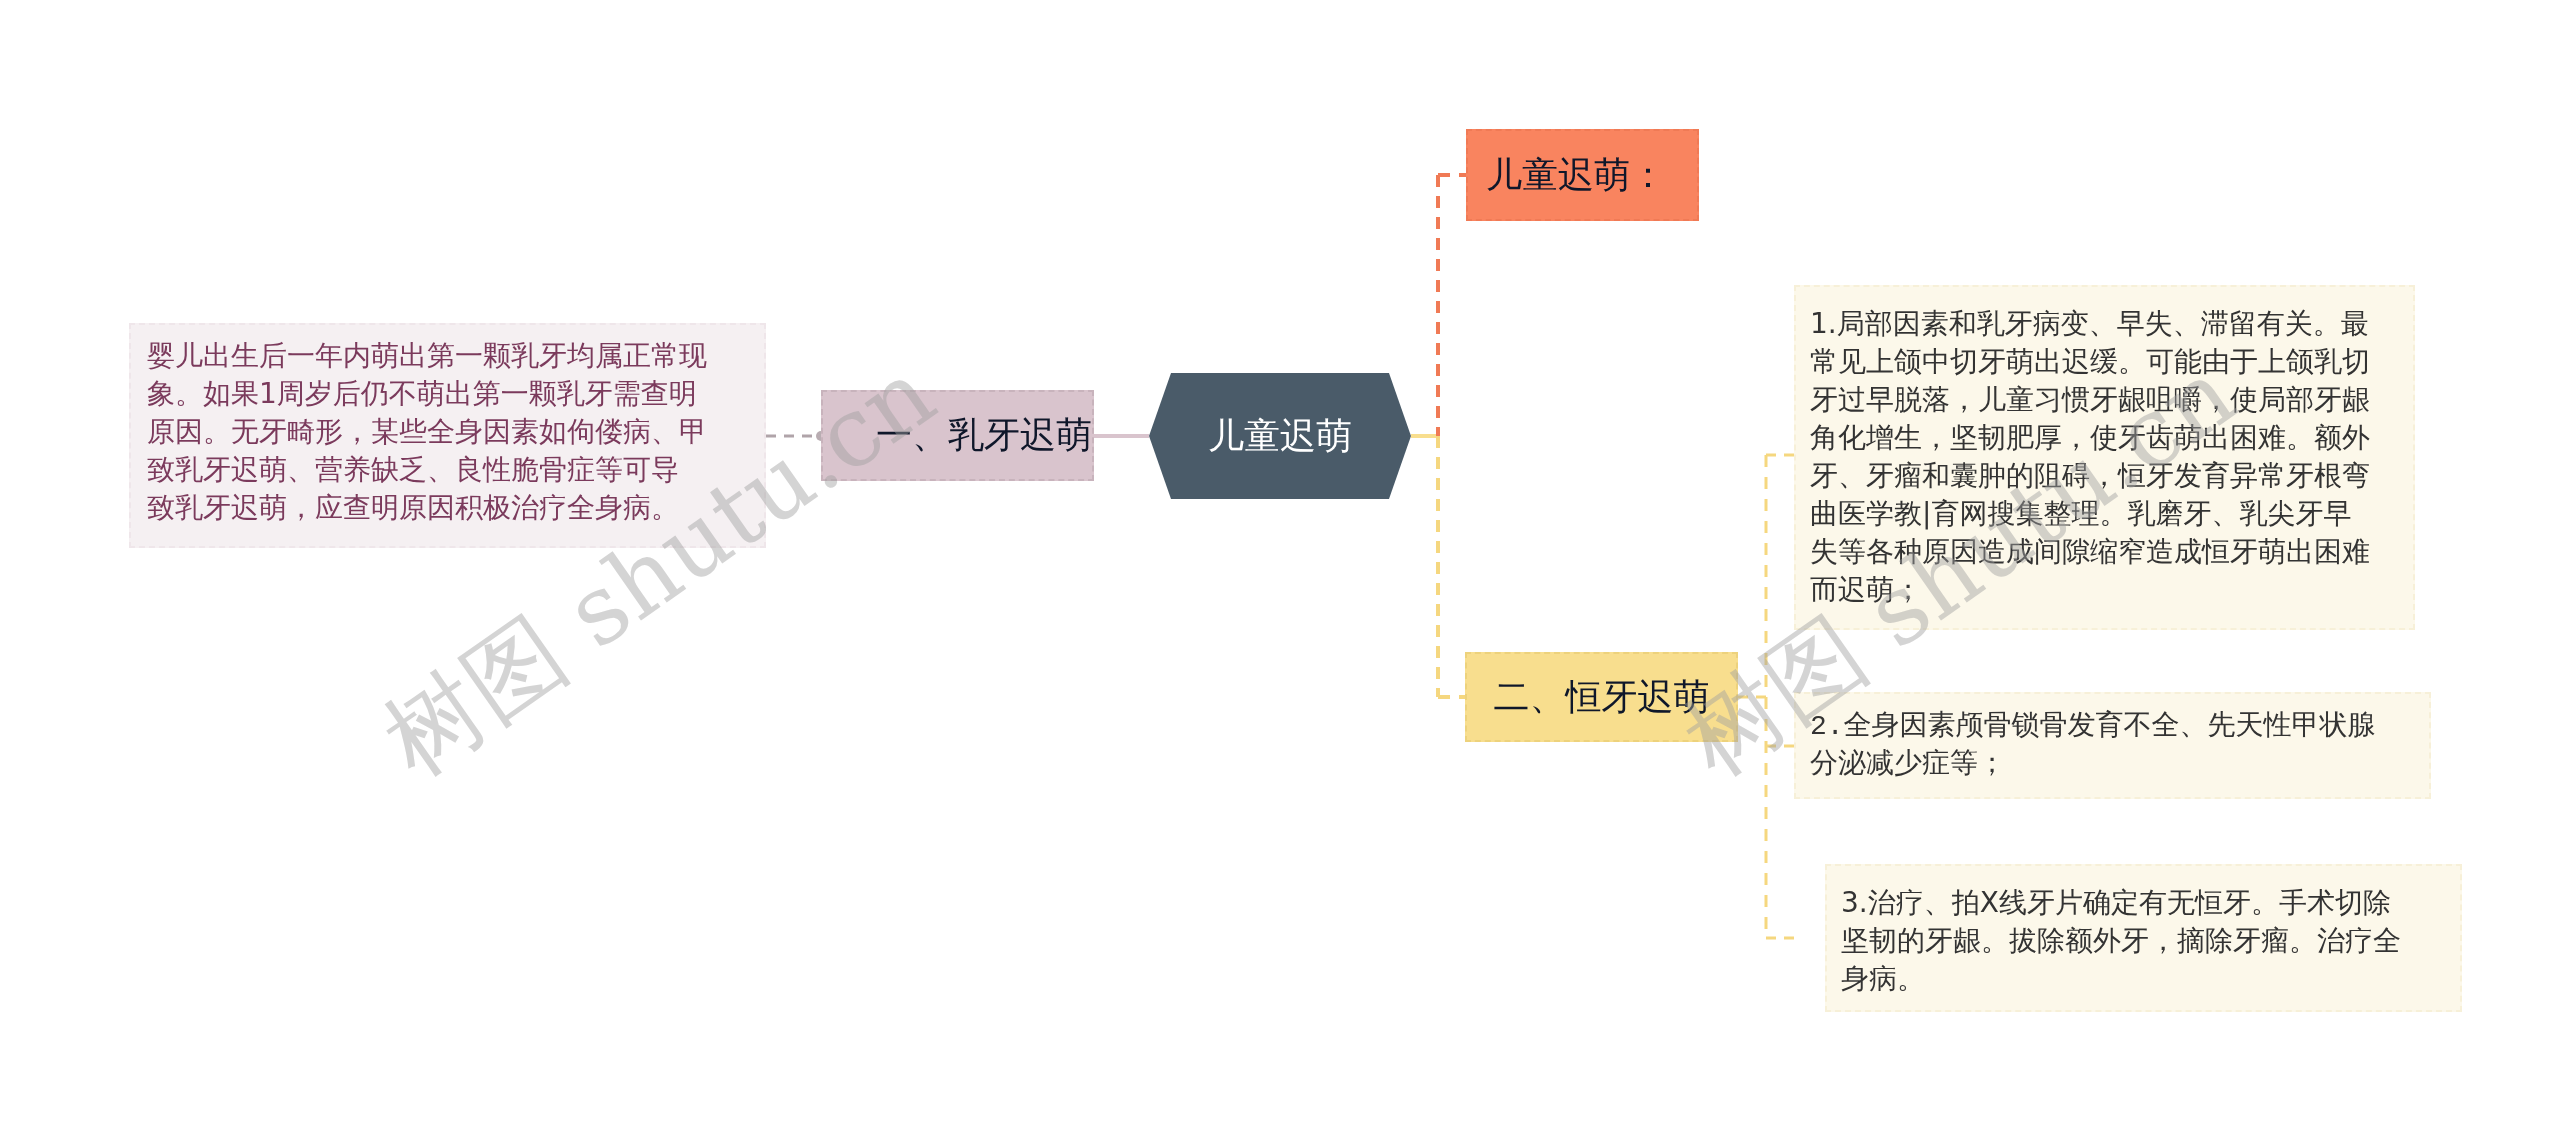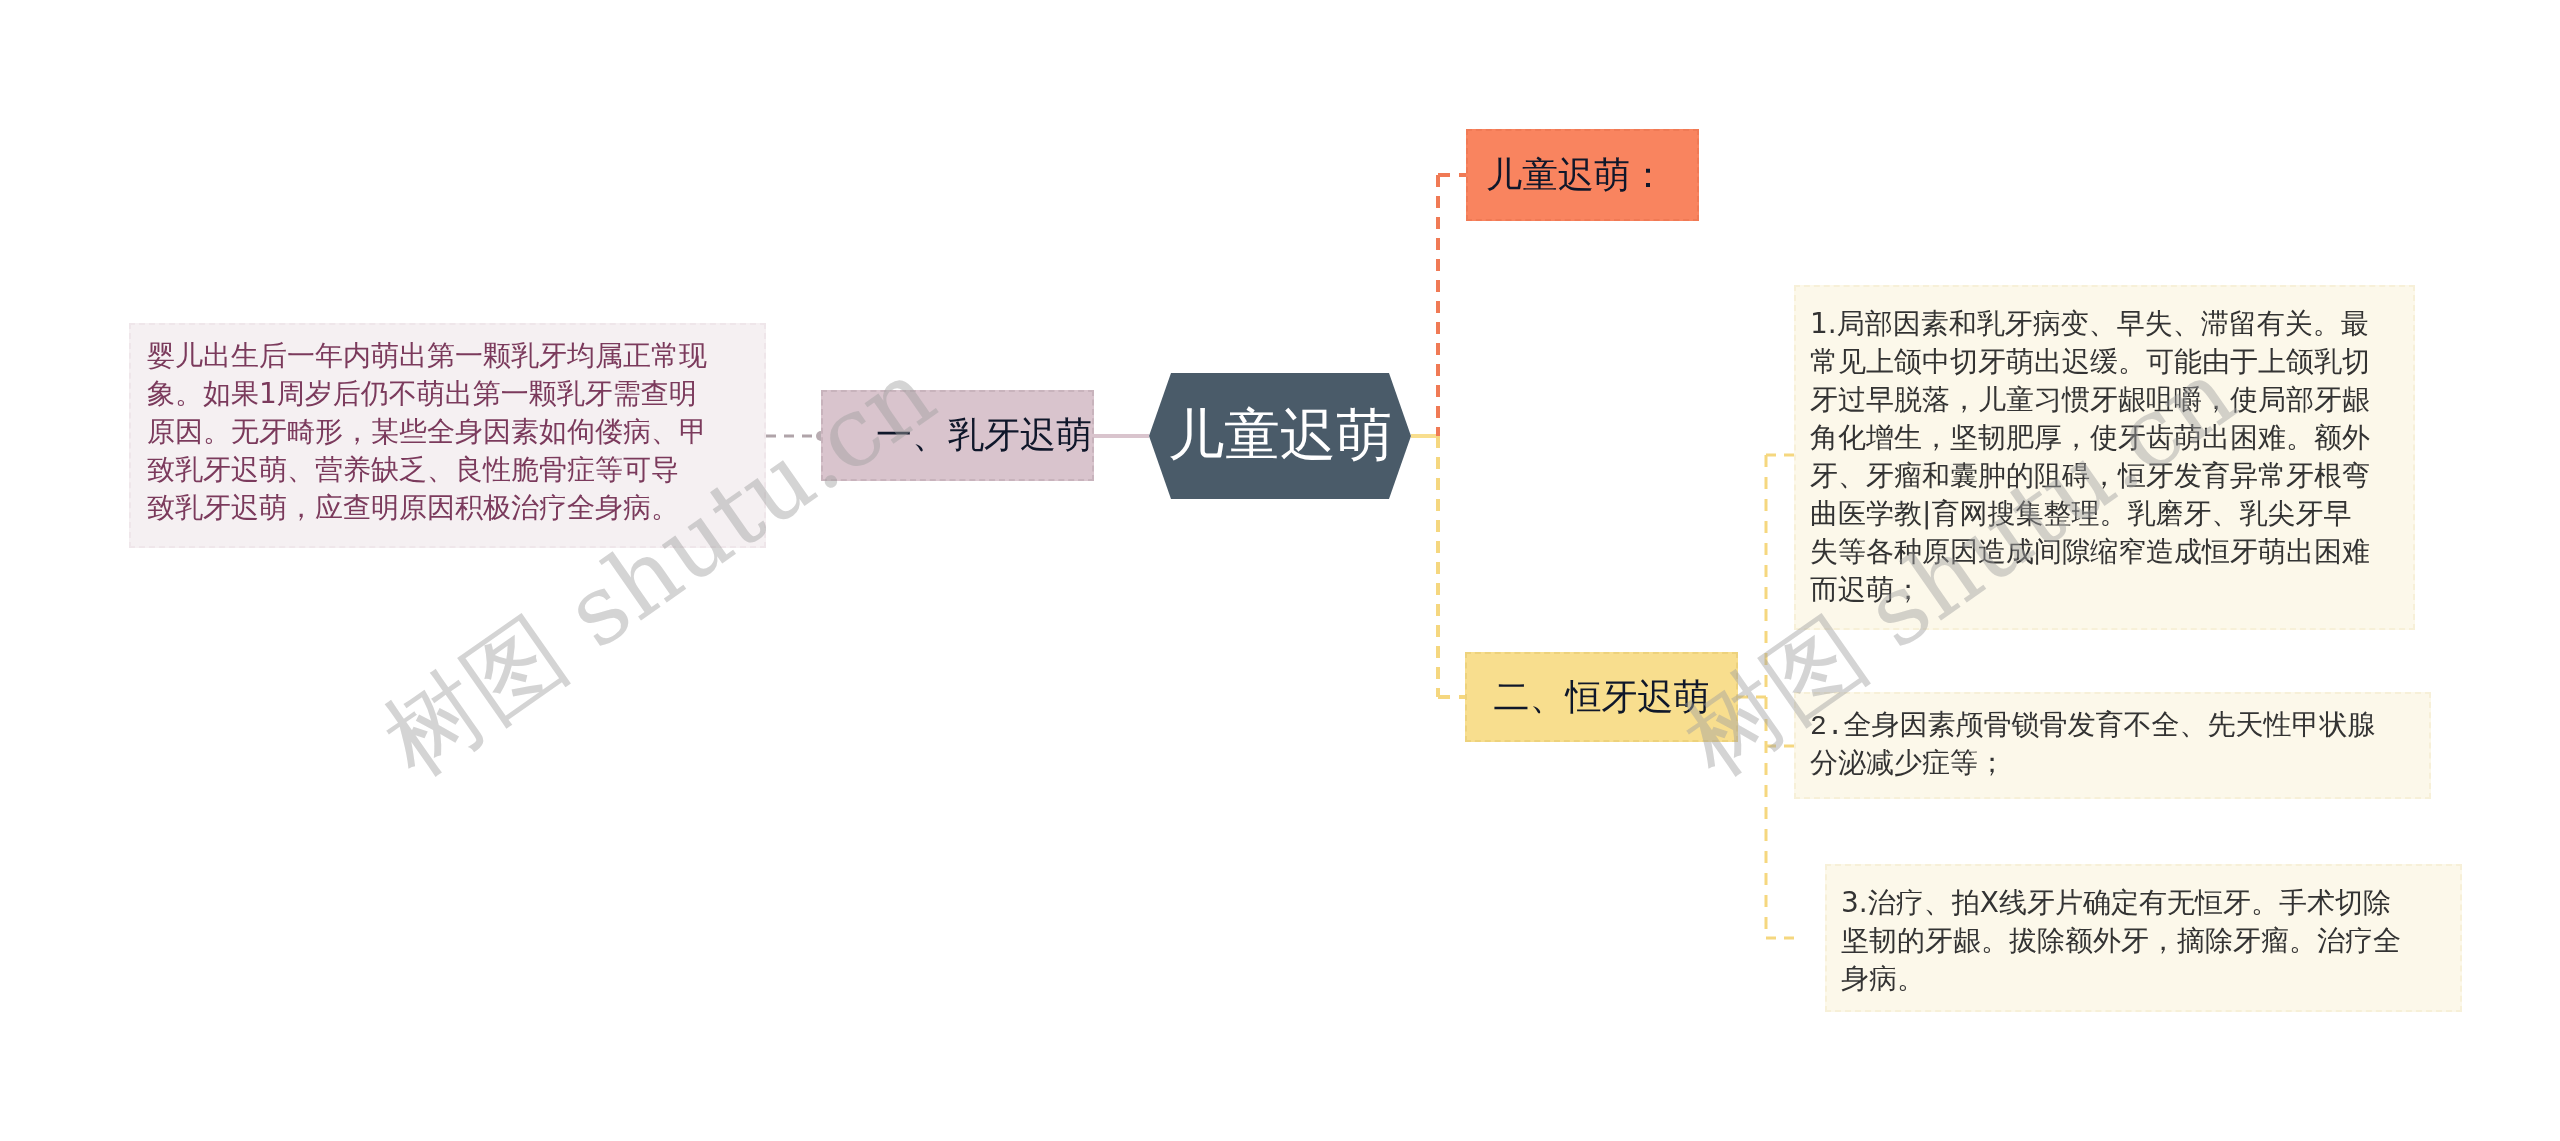--- a/index.html
+++ b/index.html
@@ -1,20 +1,20 @@
 <!DOCTYPE html>
 <html><head>
 <meta charset="utf-8">
 <style>
   html,body{margin:0;padding:0;background:#ffffff;}
   body{width:2560px;height:1141px;position:relative;overflow:hidden;font-family:"DejaVu Sans","Liberation Sans",sans-serif;}
   .abs{position:absolute;box-sizing:border-box;}
   .central{left:1149px;top:373px;width:262px;height:126px;background:#4a5b69;
     clip-path:polygon(8.4% 0,91.6% 0,100% 50%,91.6% 100%,8.4% 100%,0 50%);
-    display:flex;align-items:center;justify-content:center;color:#ffffff;font-size:56px;}
+    display:flex;align-items:center;justify-content:center;color:#ffffff;font-size:36px;}
   .node{display:flex;align-items:center;justify-content:center;font-size:36px;color:#0f172a;}
   .n-left{left:821px;top:390px;width:273px;height:91px;background:#d9c4cd;border:2px dashed #c8b3bc;justify-content:flex-end;}
   .n-orange{left:1466px;top:129px;width:233px;height:92px;background:#f9845f;border:2px dashed #f07a55;justify-content:flex-start;padding-left:18px;}
   .n-yellow{left:1465px;top:652px;width:273px;height:90px;background:#f8de8e;border:2px dashed #edd27c;}
   .leaf{font-size:28px;line-height:38px;padding:18px 14px 0 14px;}
   .leaf-left{left:129px;top:323px;width:637px;height:225px;background:#f5f0f2;border:2px dashed #efe6ea;color:#7b3a5c;padding:12px 14px 0 16px;}
   .leaf-right{background:#fcf8ea;border:2px dashed #f7f0d8;color:#333333;}
   .r1{left:1794px;top:285px;width:621px;height:345px;}
   .r2{left:1794px;top:692px;width:637px;height:107px;padding-top:14px;font-family:Liberation Mono, monospace;}
   .r3{left:1794px;top:864px;width:637px;height:148px;padding-top:18px;margin-left:31px;}

